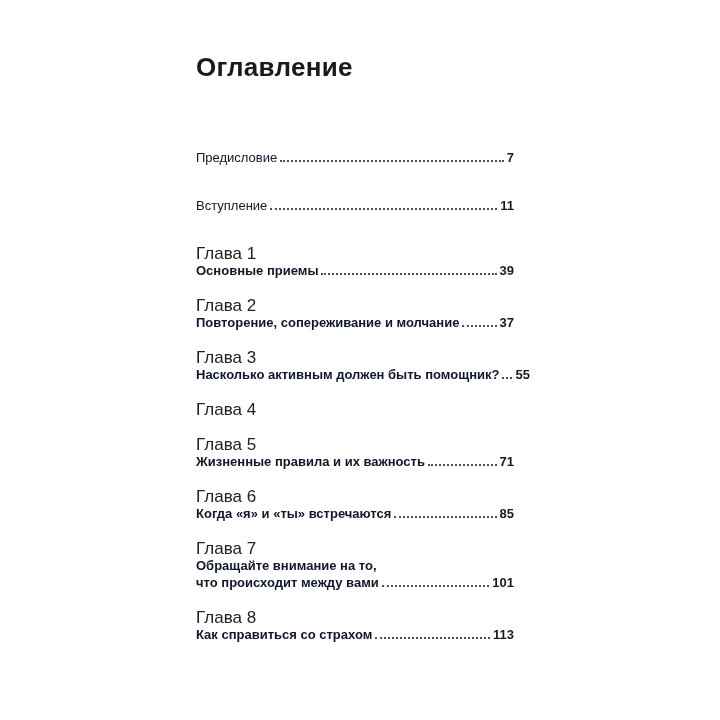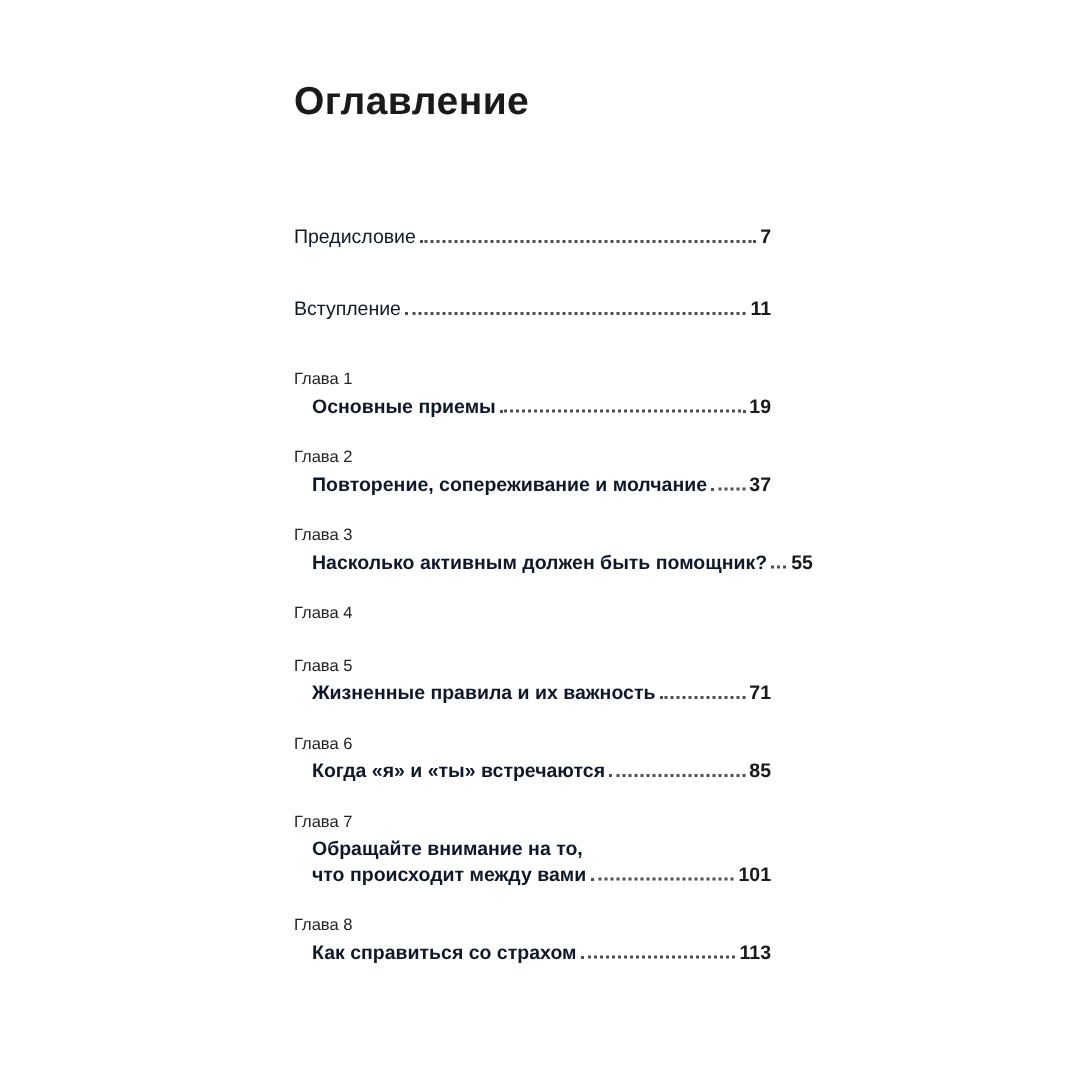--- a/index.html
+++ b/index.html
@@ -28,38 +28,37 @@
     color: #1a1a1a;
     margin: 0 0 66px 0;
   }
   .entry {
     margin-bottom: 18px;
   }
   .entry.front-matter {
     margin-bottom: 31px;
   }
   .chapter-label {
-    font-size: 11px;
+    font-size: 17px;
     font-weight: normal;
     color: #222222;
     line-height: 17px;
   }
   .entry-row {
     display: flex;
     align-items: baseline;
     line-height: 17px;
     font-size: 13px;
   }
   .entry-title {
     white-space: nowrap;
     color: #0f172a;
   }
   .entry.chapter .entry-title {
     font-weight: bold;
-    margin-left: 12px;
   }
   .leader {
     flex: 1 1 auto;
     min-width: 10px;
     margin: 0 3px;
     border-bottom: 2px dotted #4f4f4f;
     align-self: flex-end;
     margin-bottom: 4px;
     height: 0;
   }
@@ -88,21 +87,21 @@
             <span class="entry-title">Вступление</span>
             <span class="leader"></span>
             <span class="entry-page">11</span>
           </div>
         </div>
         <div class="entry chapter">
           <div class="chapter-label">Глава 1</div>
           <div class="entry-row">
             <span class="entry-title">Основные приемы</span>
             <span class="leader"></span>
-            <span class="entry-page">19</span>
+            <span class="entry-page">39</span>
           </div>
         </div>
         <div class="entry chapter">
           <div class="chapter-label">Глава 2</div>
           <div class="entry-row">
             <span class="entry-title">Повторение, сопереживание и молчание</span>
             <span class="leader"></span>
             <span class="entry-page">37</span>
           </div>
         </div>

